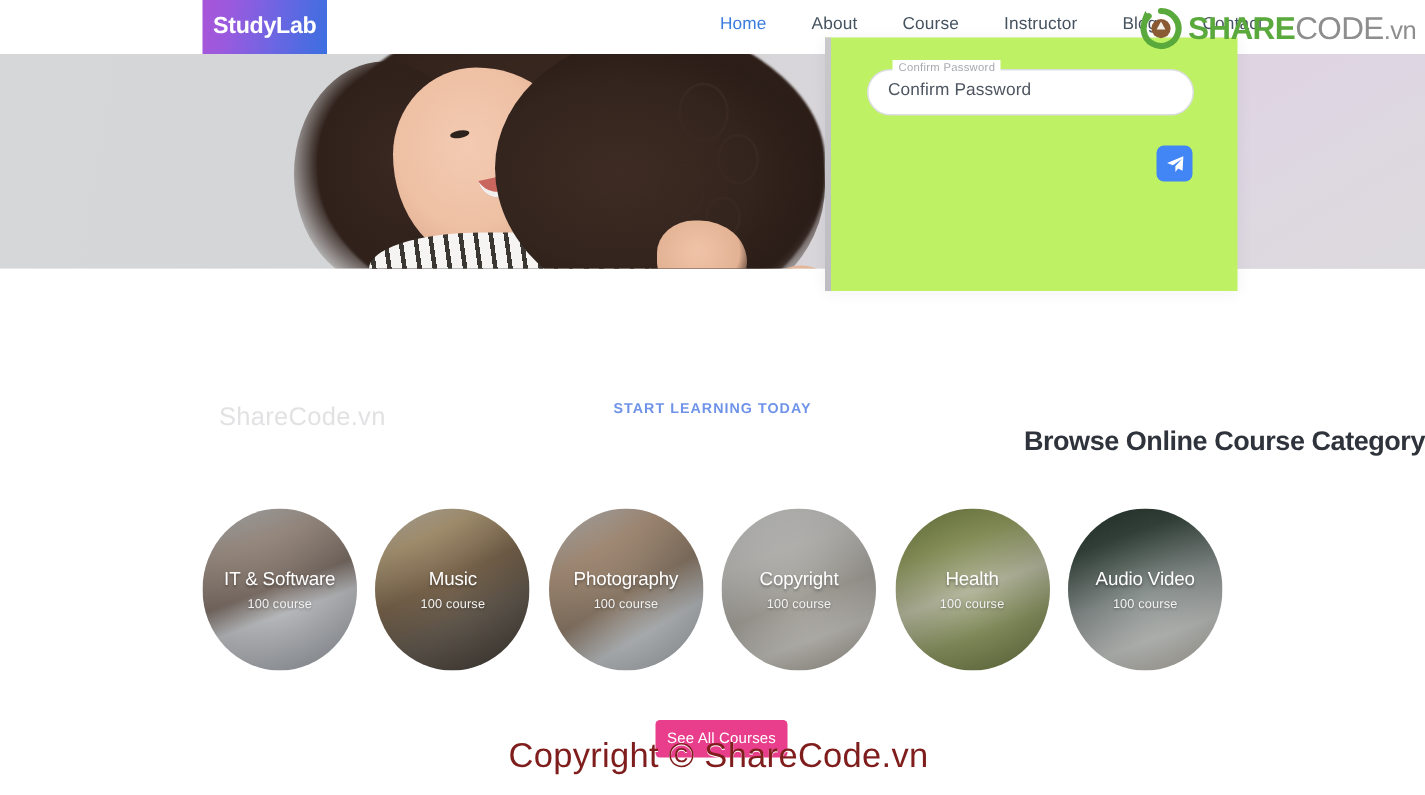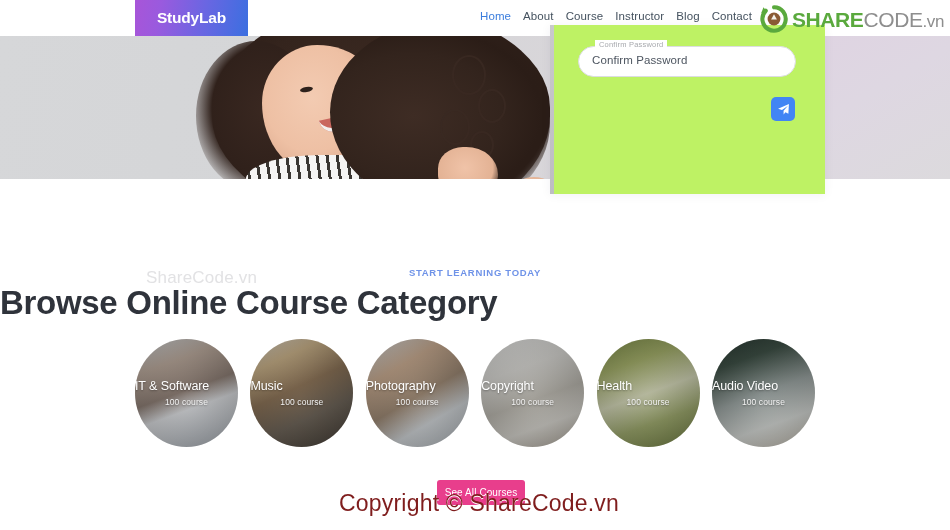--- a/index.html
+++ b/index.html
@@ -11,30 +11,30 @@
   }
 
   #page { position: relative; width: 950px; height: 530px; background: #fff; overflow: hidden; }
 
   
   .topbar {
     position: absolute; top: 0; left: 0; width: 950px; height: 36px;
     background: #ffffff; z-index: 40;
   }
   .brand {
-    position: absolute; left: 135px; top: 0; width: 113px; height: 36px;
+    position: absolute; left: 135px; top: 0; width: 83px; height: 36px;
     background: linear-gradient(100deg, #a855d8 0%, #9a5ade 22%, #6a66e2 60%, #3b6fe0 100%);
     display: flex; align-items: center; justify-content: center;
   }
   .brand-text {
     color: #ffffff; font-size: 15.5px; font-weight: bold; letter-spacing: -0.2px;
   }
   .nav {
     position: absolute; left: 480px; top: 10px;
-    display: flex; align-items: center; gap: 12px; justify-content: space-between;
+    display: flex; align-items: center; gap: 30px; justify-content: space-between;
   }
   .nav-item {
     font-size: 11.5px; color: #45525f; letter-spacing: 0.1px; white-space: nowrap; cursor: pointer;
   }
   .nav-item.active { color: #3b7ddd; }
 
   
   .sc-logo {
     position: absolute; right: 6px; top: 4px; height: 30px;
     display: flex; align-items: center; gap: 4px; z-index: 60;
@@ -157,35 +157,35 @@
     background: linear-gradient(150deg, #dfd4e2 0%, #ded7e2 40%, #dcdadd 100%);
     z-index: 30;
   }
 
   
   .eyebrow {
     position: absolute; left: 0; top: 267px; width: 950px; text-align: center;
     font-size: 9.5px; font-weight: bold; letter-spacing: .7px; color: #6f93e8;
   }
   .section-title {
-    position: absolute; left: 0; top: 284px; width: 950px; text-align: left;
-    font-size: 33px; font-weight: bold; color: #2f333b; letter-spacing: -0.3px;
+    position: absolute; left: 0; top: 284px; width: 950px; text-align: right;
+    font-size: 18px; font-weight: bold; color: #2f333b; letter-spacing: -0.3px;
   }
 
   .cats {
     position: absolute; left: 135px; top: 339px; width: 680px; height: 110px;
     display: flex; justify-content: space-between; align-items: flex-start;
   }
   .cat {
     position: relative; width: 103px; height: 108px; border-radius: 50%;
     overflow: hidden; cursor: pointer;
   }
   .cat-photo { position: absolute; inset: 0; }
   .cat-name {
-    position: absolute; left: 0; top: 40px; width: 100%; 
+    position: absolute; left: 0; top: 40px; width: 100%; text-align: center;
     font-size: 12.5px; color: #ffffff; letter-spacing: -0.1px;
     text-shadow: 0 1px 2px rgba(0,0,0,.35);
   }
   .cat-count {
     position: absolute; left: 0; top: 58px; width: 100%; text-align: center;
     font-size: 8.5px; color: #f2f2f2; letter-spacing: .1px;
     text-shadow: 0 1px 2px rgba(0,0,0,.35);
   }
 
   

